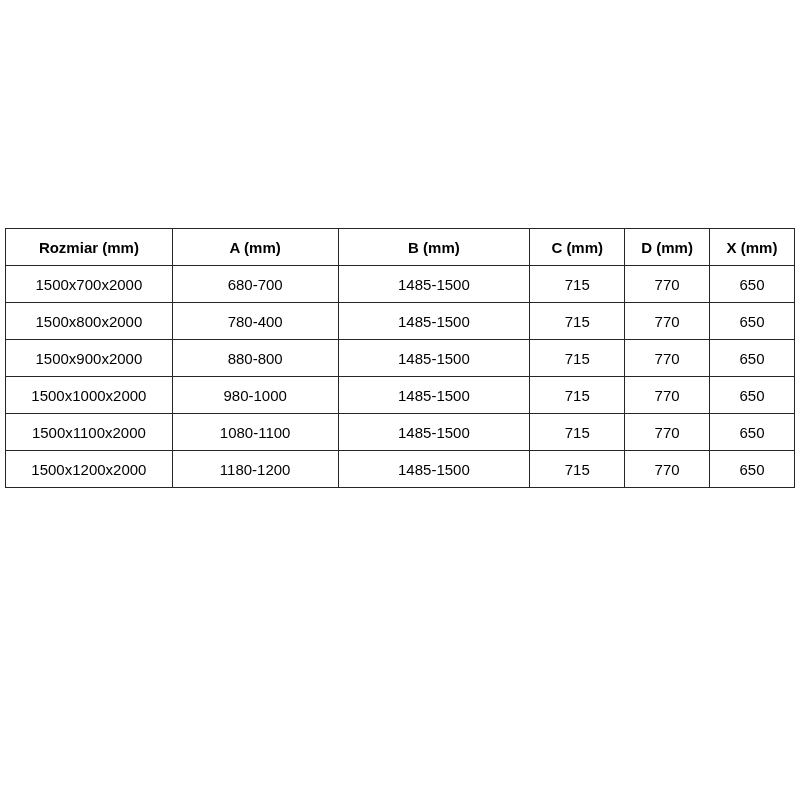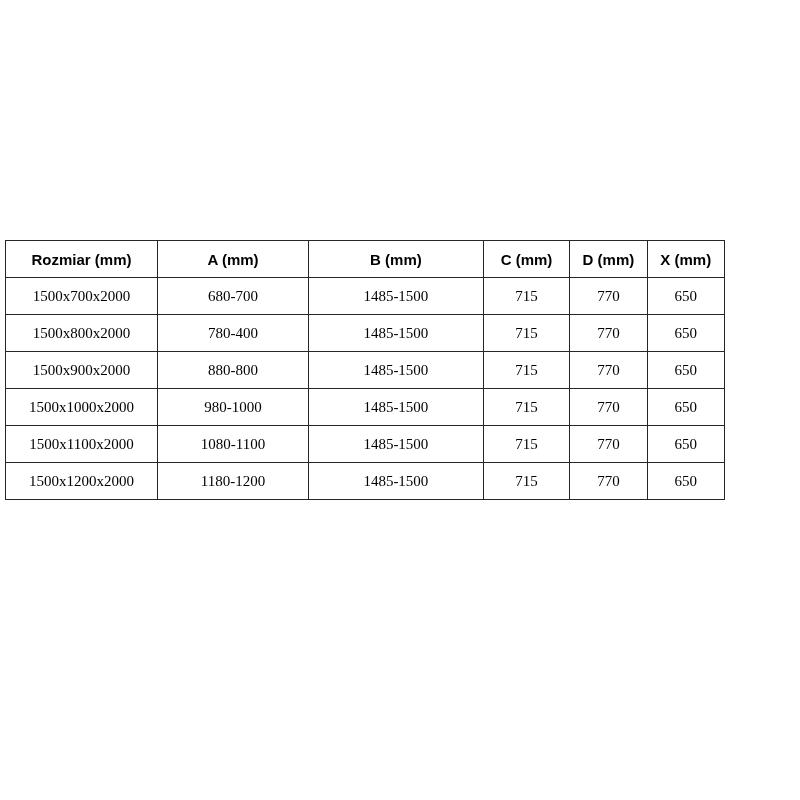--- a/index.html
+++ b/index.html
@@ -11,22 +11,22 @@
     height: 800px;
     background: #ffffff;
     font-family: "Liberation Sans", sans-serif;
     color: #000000;
     position: relative;
     overflow: hidden;
   }
   .table-wrap {
     position: absolute;
     left: 5px;
-    top: 240px;
-    width: 720px;
+    top: 228px;
+    width: 790px;
   }
   table.spec-table {
     width: 100%;
     border-collapse: collapse;
     table-layout: fixed;
   }
   table.spec-table th,
   table.spec-table td {
     border: 1.6px solid #262626;
     text-align: center;
@@ -36,21 +36,20 @@
     line-height: 1;
     height: 36px;
     white-space: nowrap;
     overflow: hidden;
   }
   table.spec-table th {
     font-weight: bold;
   }
   table.spec-table td {
     font-weight: normal;
-    font-family: Liberation Serif, serif;
   }
   
   col.c-rozmiar { width: 21.14%; }
   col.c-a       { width: 21.01%; }
   col.c-b       { width: 24.30%; }
   col.c-c       { width: 12.03%; }
   col.c-d       { width: 10.76%; }
   col.c-x       { width: 10.76%; }
 </style>
 </head>

